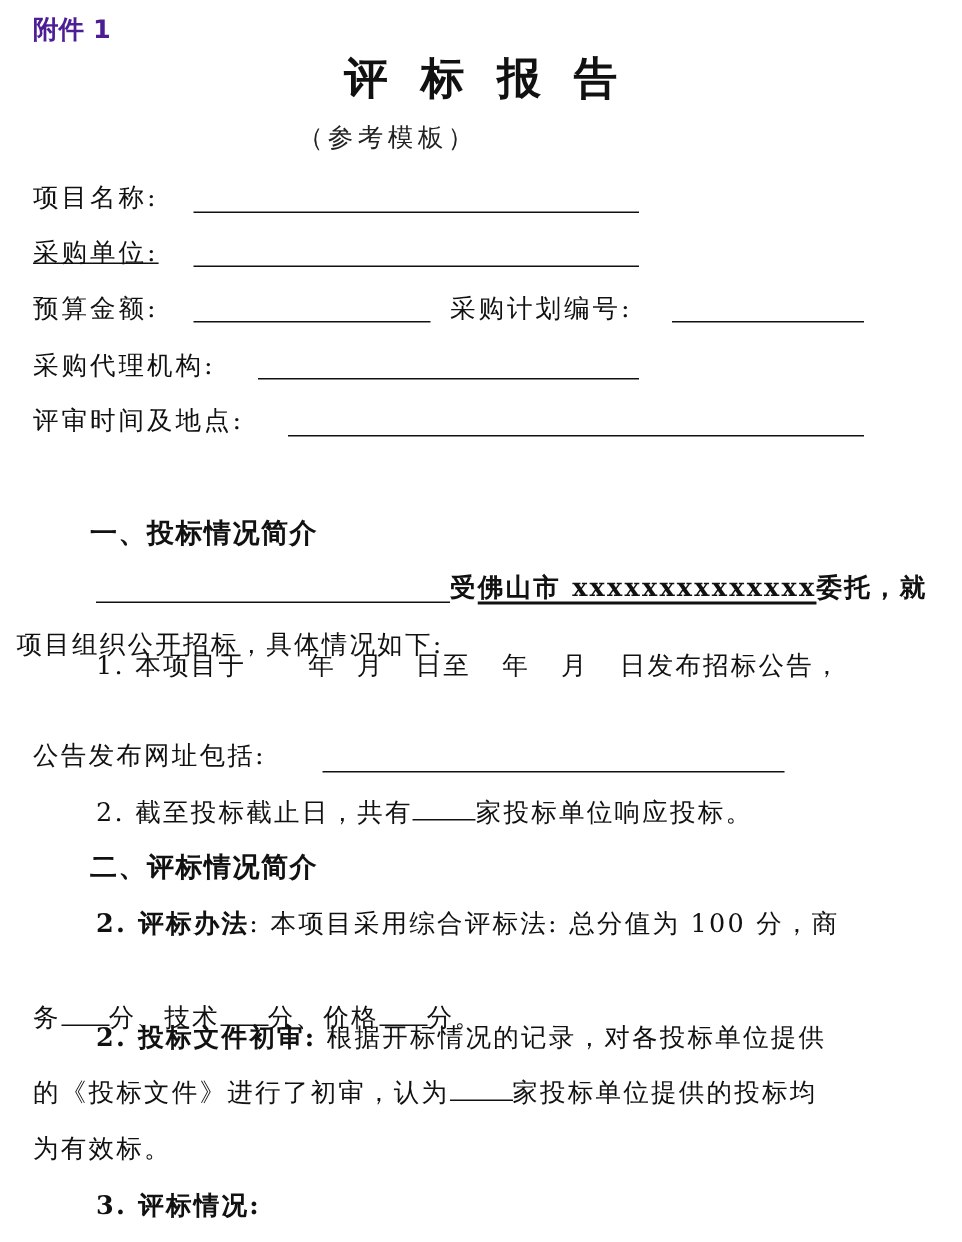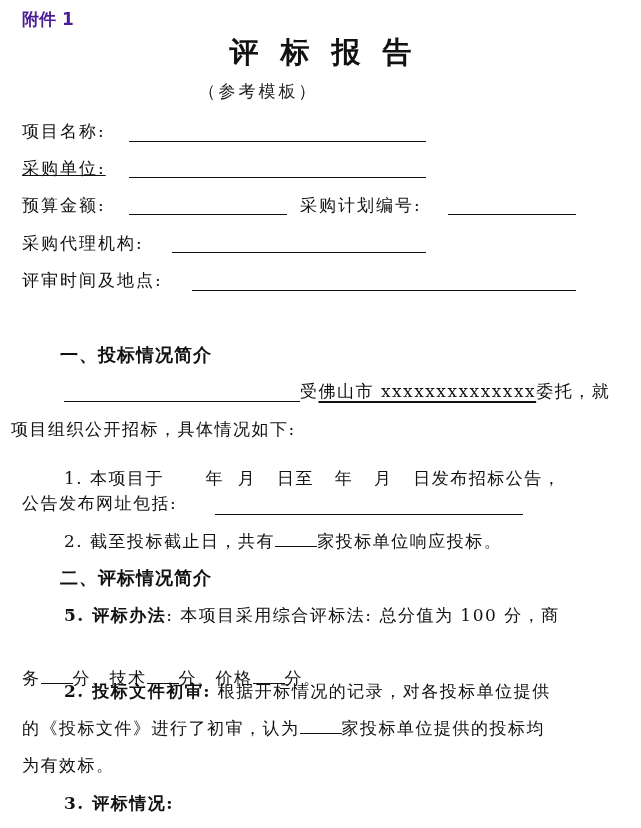--- a/index.html
+++ b/index.html
@@ -74,37 +74,37 @@
 
 <div class="abs field" style="top:232px;">采购代理机构:</div>
 <div class="line-abs" style="left:172px; width:254px; top:252px;"></div>
 
 <div class="abs field" style="top:269px;">评审时间及地点:</div>
 <div class="line-abs" style="left:192px; width:384px; top:290px;"></div>
 
 <div class="abs section" style="top:343px;text-align:center;">一、投标情况简介</div>
 
 <div class="line-abs" style="left:64px; width:236px; top:401px;"></div>
-<div class="abs body-text" style="top:380px; left:300px;">
+<div class="abs body-text" style="top:380px; left:300px;font-weight:bold;">
   <span>受</span><span class="u">佛山市 xxxxxxxxxxxxxx</span><span>委托，就</span>
 </div>
 <div class="abs body-text" style="top:418px; left:11px;">项目组织公开招标，具体情况如下:</div>
 
-<div class="abs body-text" style="top:467px; left:64px; white-space:pre;">1. 本项目于      年  月   日至   年   月   日发布招标公告，</div>
+<div class="abs body-text" style="top:432px; left:64px; white-space:pre;">1. 本项目于      年  月   日至   年   月   日发布招标公告，</div>
 <div class="abs body-text" style="top:492px; left:22px;">公告发布网址包括:</div>
 <div class="line-abs" style="left:215px; width:308px; top:514px;"></div>
 
 <div class="abs body-text" style="top:530px; left:64px;">
   <span>2. 截至投标截止日，共有</span><span class="blank" style="width:42px;"></span><span>家投标单位响应投标。</span>
 </div>
 
 <div class="abs section" style="top:566px;">二、评标情况简介</div>
 
 <div class="abs body-text" style="top:604px; left:64px;">
-  <span class="bold">5. 评标办法</span><span>: 本项目采用综合评标法: 总分值为 100 分，商</span>
+  <span class="bold">2. 评标办法</span><span>: 本项目采用综合评标法: 总分值为 100 分，商</span>
 </div>
 <div class="abs body-text" style="top:643px; left:22px;margin-top:24px;">
   <span>务</span><span class="blank" style="width:32px;"></span><span>分、技术</span><span class="blank" style="width:32px;"></span><span>分、价格</span><span class="blank" style="width:32px;"></span><span>分。</span>
 </div>
 
 <div class="abs body-text" style="top:680px; left:64px;">
   <span class="bold">2. 投标文件初审:</span><span> 根据开标情况的记录，对各投标单位提供</span>
 </div>
 <div class="abs body-text" style="top:717px; left:22px;">
   <span>的《投标文件》进行了初审，认为</span><span class="blank" style="width:42px;"></span><span>家投标单位提供的投标均</span>

